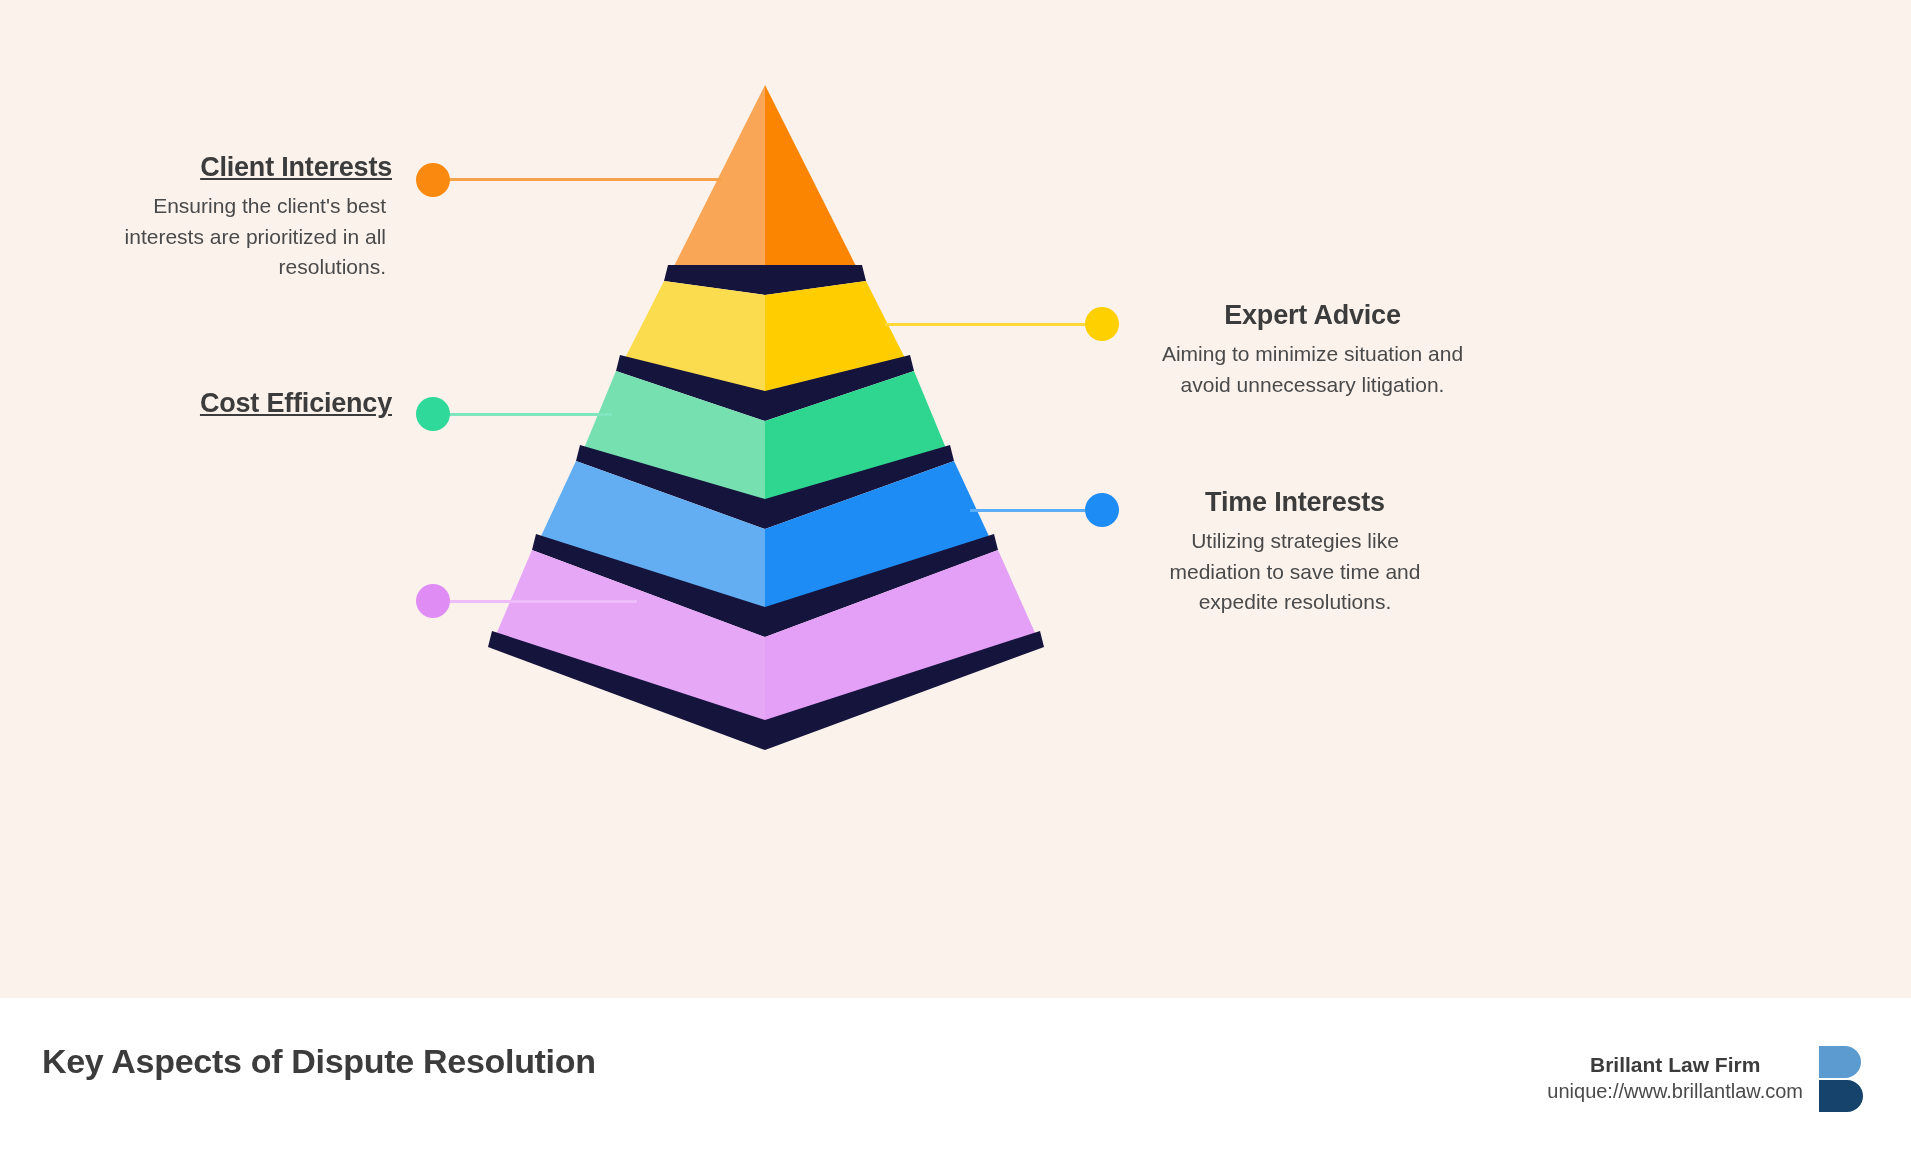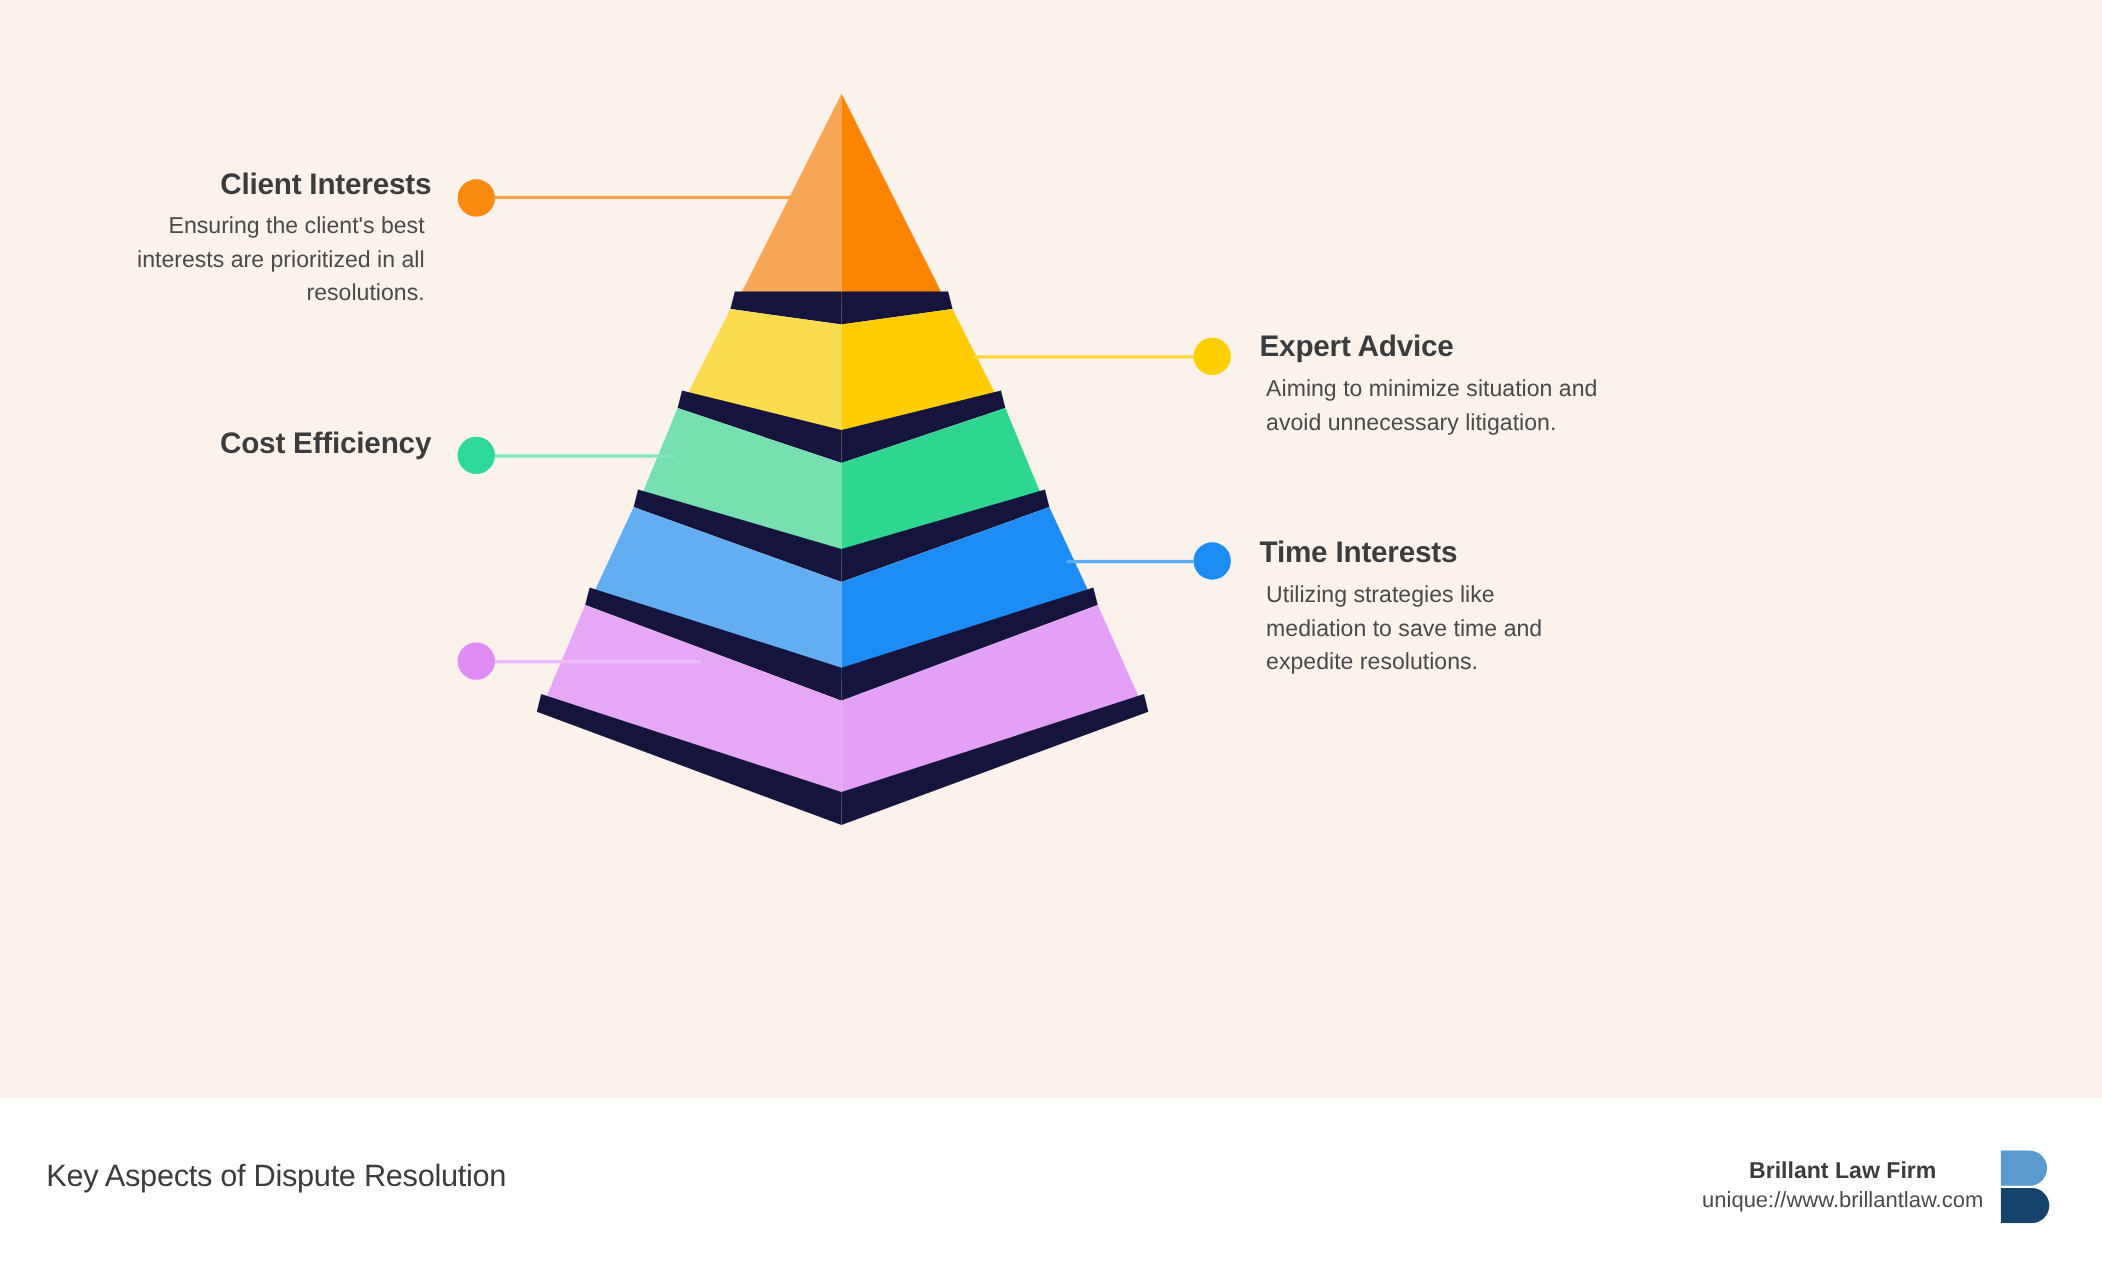--- a/index.html
+++ b/index.html
@@ -59,24 +59,24 @@
     font-weight: normal;
     color: #4a4a4a;
     line-height: 1.46;
     margin: 6px;
   }
 
   .callout.left {
     text-align: right;
   }
   .callout.right {
-    text-align: left;
-  }
-
-  .callout.left .title { margin-right: 0; }
+    text-align: center;
+  }
+
+  .callout.left .title { margin-right: 0; text-decoration: underline; }
 
   
   .dot {
     position: absolute;
     border-radius: 50%;
   }
 
   
   .connector {
     position: absolute;
@@ -88,23 +88,23 @@
     position: absolute;
     left: 0;
     top: 998px;
     width: 1911px;
     height: 162px;
     background: #ffffff;
   }
   #footer-title {
     position: absolute;
     left: 42px;
-    top: 55px;
-    font-size: 28px;
-    font-weight: normal;
+    top: 44px;
+    font-size: 34px;
+    font-weight: bold;
     color: #3c3c3c;
     letter-spacing: -0.3px;
     white-space: nowrap;
   }
   #brand {
     position: absolute;
     right: 42px;
     top: 46px;
     display: flex;
     align-items: center;

